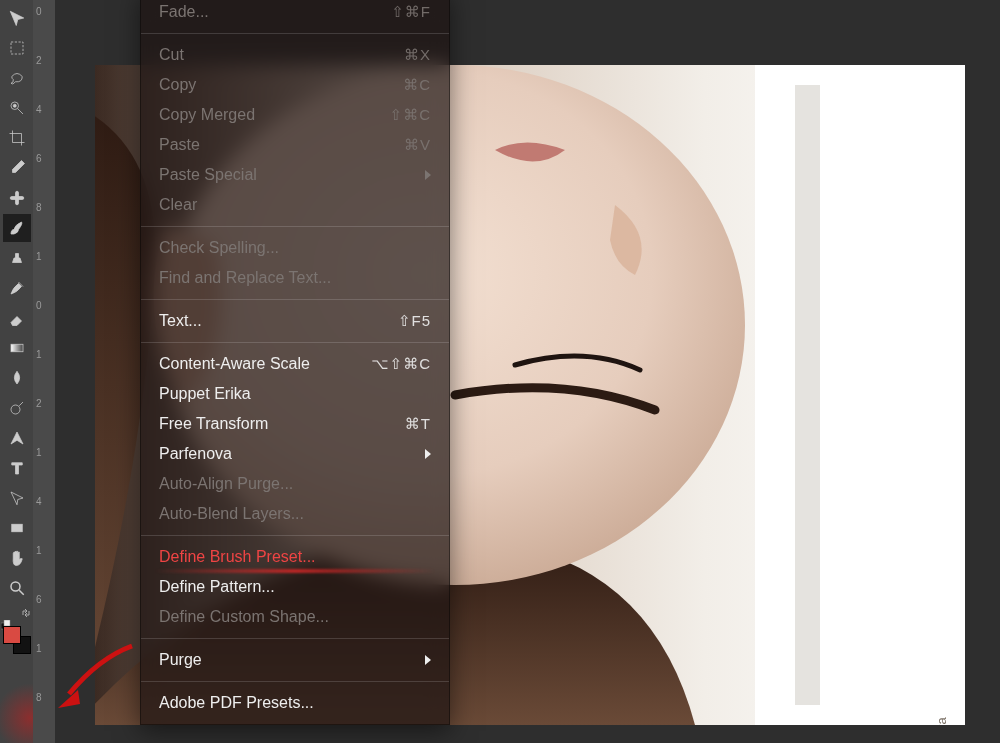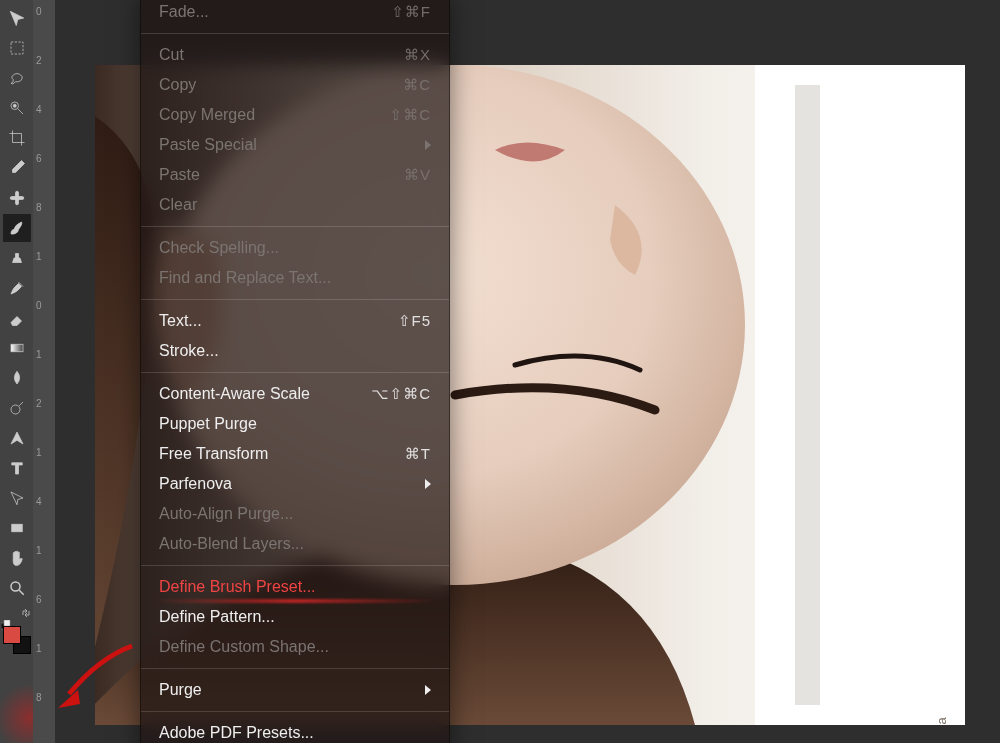--- a/index.html
+++ b/index.html
@@ -321,52 +321,49 @@
     </div>
     <div class="menu-item disabled">
       <span class="label">Copy</span>
       <span class="shortcut">⌘C</span>
     </div>
     <div class="menu-item disabled">
       <span class="label">Copy Merged</span>
       <span class="shortcut">⇧⌘C</span>
     </div>
     <div class="menu-item disabled">
+      <span class="label">Paste</span>
+      <span class="shortcut">⌘V</span>
+    </div>
+    <div class="menu-item disabled">
       <span class="label">Paste Special</span>
       <span class="chev"></span>
     </div>
     <div class="menu-item disabled">
-      <span class="label">Paste</span>
-      <span class="shortcut">⌘V</span>
-    </div>
-    <div class="menu-item disabled">
       <span class="label">Clear</span>
     </div>
     <div class="menu-sep"></div>
     <div class="menu-item disabled">
       <span class="label">Check Spelling...</span>
     </div>
     <div class="menu-item disabled">
       <span class="label">Find and Replace Text...</span>
     </div>
     <div class="menu-sep"></div>
     <div class="menu-item">
       <span class="label">Text...</span>
       <span class="shortcut">⇧F5</span>
     </div>
-    <div class="menu-item">
-      <span class="label">Stroke...</span>
-    </div>
     <div class="menu-sep"></div>
     <div class="menu-item">
       <span class="label">Content-Aware Scale</span>
       <span class="shortcut">⌥⇧⌘C</span>
     </div>
     <div class="menu-item">
-      <span class="label">Puppet Purge</span>
+      <span class="label">Puppet Erika</span>
     </div>
     <div class="menu-item">
       <span class="label">Free Transform</span>
       <span class="shortcut">⌘T</span>
     </div>
     <div class="menu-item">
       <span class="label">Parfenova</span>
       <span class="chev"></span>
     </div>
     <div class="menu-item disabled">

